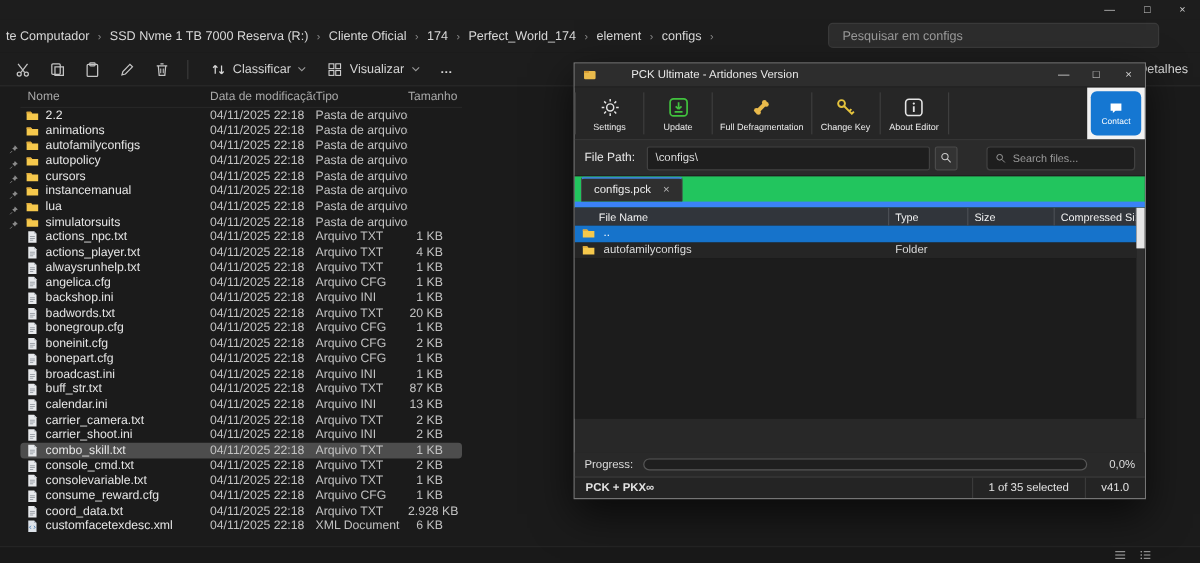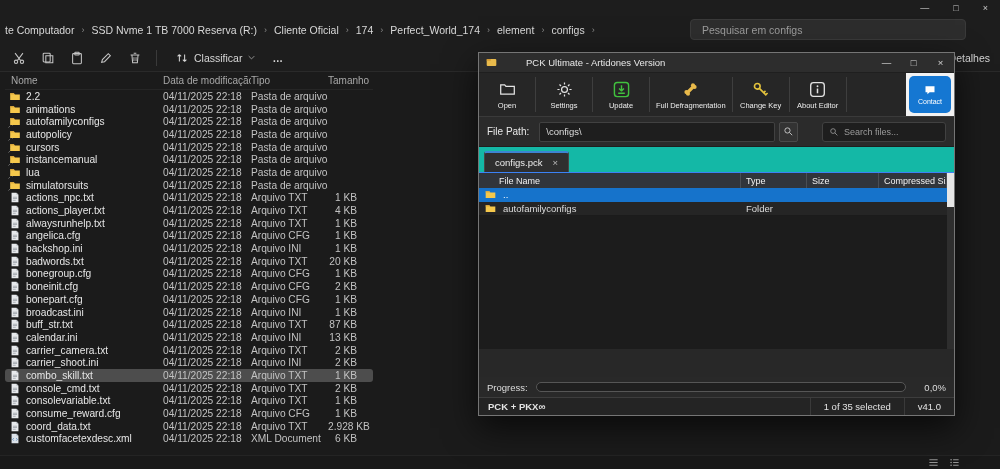--- a/index.html
+++ b/index.html
@@ -22,21 +22,21 @@
   .cmd-icons{display:flex;gap:15px;color:#c4c4c4;padding:0 4px;}
   .cicon{width:14px;height:14px;display:inline-flex;flex:0 0 auto;}
   .vsep{width:1px;height:16px;background:#3a3a3a;margin:0 10px;}
   .cmd{display:flex;align-items:center;gap:5px;color:#d6d6d6;font-size:10.5px;padding:4px 8px;border-radius:4px;white-space:nowrap;}
   .cmd .chev{width:9px;height:7px;color:#9a9a9a;}
   .more{letter-spacing:1px;font-weight:bold;}
   .details-btn{margin-left:auto;padding-right:2px;}
   .ex-nav{position:absolute;left:0;top:72px;width:22px;bottom:14px;color:#8a8a8a;padding-top:46px;}
   .pinrow{height:12.7px;display:flex;align-items:center;justify-content:center;}
   .pin{width:9px;height:9px;display:flex;}
-  .ex-list{position:absolute;left:5px;top:72px;width:368px;bottom:14px;}
+  .ex-list{position:absolute;left:17px;top:72px;width:368px;bottom:14px;}
   .ex-header{display:grid;grid-template-columns:158px 88px 77px 45px;height:18px;align-items:center;font-size:10px;color:#a8a8a8;border-bottom:1px solid #262626;}
   .ex-header .h{white-space:nowrap;overflow:hidden;}
   .ex-header .h.first{padding-left:6px;}
   .ex-row{display:grid;grid-template-columns:158px 88px 77px 45px;height:12.7px;align-items:center;font-size:10.2px;color:#c2c2c2;border-radius:3px;}
   .ex-row.selected{background:#4d4d4d;}
   .fname{display:flex;align-items:center;gap:5px;padding-left:4px;color:#e6e6e6;white-space:nowrap;overflow:hidden;}
   .fic{width:12px;height:11px;flex:0 0 12px;display:flex;}
   .ex-row .dim{white-space:nowrap;overflow:hidden;}
   .ex-row .size{text-align:right;padding-right:16px;}
   .ex-status{position:absolute;left:0;right:0;bottom:0;height:14px;background:#191919;border-top:1px solid #242424;display:flex;align-items:center;justify-content:flex-end;gap:10px;padding-right:40px;color:#b0b0b0;}
@@ -62,21 +62,21 @@
   .contact-label{font-size:7px;color:#fff;}
   .pck-path{height:30px;display:flex;align-items:center;background:#2b2b2b;border-bottom:1px solid #1f1f1f;padding:0 8px;flex:0 0 auto;}
   .path-label{font-size:10px;color:#e8e8e8;margin-right:10px;white-space:nowrap;}
   .path-input{width:250px;height:20px;background:#1e1e1e;border:1px solid #414141;border-radius:2px;color:#dddddd;font-size:9.5px;padding:0 6px;outline:none;}
   .browse-btn{width:20px;height:20px;margin-left:4px;background:#333333;border:1px solid #4a4a4a;border-radius:2px;display:flex;align-items:center;justify-content:center;}
   .bicon{width:11px;height:11px;display:flex;color:#cccccc;}
   .pck-search{margin-left:24px;width:124px;height:20px;background:#1e1e1e;border:1px solid #414141;border-radius:3px;display:flex;align-items:center;padding:0 6px;gap:5px;}
   .sic2{width:10px;height:10px;display:flex;color:#9b9b9b;flex:0 0 auto;}
   .pck-search-input{flex:1;min-width:0;background:transparent;border:none;outline:none;color:#dddddd;font-size:9px;}
   .pck-search-input::placeholder{color:#9b9b9b;}
-  .pck-tabs{height:26px;background:#14b8a6;border-bottom:1px solid #3b82f6;display:flex;align-items:flex-end;padding-left:5px;flex:0 0 auto;text-align:right;}
+  .pck-tabs{height:26px;background:#22c55e;border-bottom:5px solid #3b82f6;display:flex;align-items:flex-end;padding-left:5px;flex:0 0 auto;text-align:right;}
   .tab{height:21px;display:flex;align-items:center;gap:10px;padding:0 10px;background:#2f2f2f;border:1px solid #474747;border-bottom:none;border-top:2px solid #3c85d2;border-radius:3px 3px 0 0;font-size:9.5px;color:#ececec;}
   .tab-close{font-size:9.5px;color:#bdbdbd;}
   .pck-tablewrap{flex:1;position:relative;background:#1c1c1c;overflow:hidden;}
   .pck-thead{display:grid;grid-template-columns:262px 66px 72px 68px;height:15px;background:#31353b;margin-right:7px;align-items:stretch;font-size:9px;color:#f2f2f2;}
   .th{padding-left:5px;border-right:1px solid #4a4e54;display:flex;align-items:center;white-space:nowrap;overflow:hidden;}
   .th.thn{padding-left:20px;}
   .pck-row{display:grid;grid-template-columns:262px 66px 72px 68px;height:14px;margin-right:7px;align-items:center;font-size:9.5px;color:#dcdcdc;background:#252525;border-bottom:1px solid #1b1b1b;}
   .pck-row.sel{background:#1673cb;color:#ffffff;border-bottom-color:#1673cb;}
   .pcname{display:flex;align-items:center;gap:6px;padding-left:5px;white-space:nowrap;overflow:hidden;}
   .pic{width:13px;height:11px;flex:0 0 13px;display:flex;}
@@ -168,20 +168,36 @@
               <path d="M5 12V4M5 4L3 6.2M5 4l2 2.2M11 4v8m0 0l-2-2.2m2 2.2l2-2.2" stroke="currentColor" stroke-width="1.2" fill="none"></path>
             </svg>
           </span>
         <span>Classificar</span>
         <span class="cicon chev js-icon">
             <svg viewBox="0 0 12 10" xmlns="http://www.w3.org/2000/svg">
               <path d="M2 3l4 4 4-4" stroke="currentColor" stroke-width="1.3" fill="none"></path>
             </svg>
           </span>
       </div>
+      <div class="cmd">
+        <span class="cicon js-icon">
+            <svg viewBox="0 0 16 16" xmlns="http://www.w3.org/2000/svg">
+              <rect x="2.5" y="2.5" width="4.6" height="4.6" stroke="currentColor" fill="none"></rect>
+              <rect x="8.9" y="2.5" width="4.6" height="4.6" stroke="currentColor" fill="none"></rect>
+              <rect x="2.5" y="8.9" width="4.6" height="4.6" stroke="currentColor" fill="none"></rect>
+              <rect x="8.9" y="8.9" width="4.6" height="4.6" stroke="currentColor" fill="none"></rect>
+            </svg>
+          </span>
+        <span>Visualizar</span>
+        <span class="cicon chev js-icon">
+            <svg viewBox="0 0 12 10" xmlns="http://www.w3.org/2000/svg">
+              <path d="M2 3l4 4 4-4" stroke="currentColor" stroke-width="1.3" fill="none"></path>
+            </svg>
+          </span>
+      </div>
       <div class="cmd more">…</div>
       <div class="cmd details-btn">
         <span>Detalhes</span>
       </div>
     </div>
 
     <div class="ex-nav" id="ex-nav">
         <div class="pinrow">
           <span class="pin">
             <svg viewBox="0 0 16 16" xmlns="http://www.w3.org/2000/svg">
@@ -724,28 +740,20 @@
       <span class="pck-title-text">PCK Ultimate - Artidones Version</span>
       <div class="pck-ctrls">
         <span class="pwc">—</span>
         <span class="pwc">□</span>
         <span class="pwc">×</span>
       </div>
     </div>
 
     <div class="pck-toolbar">
       <div class="tb-flex" id="pck-toolbar-buttons">
-          <div class="tb-btn">
-            <span class="tb-icon">
-              <svg viewBox="0 0 18 18" xmlns="http://www.w3.org/2000/svg">
-                <path d="M1.8 4h4.2l1.4 1.8h8.8v8.2H1.8z" stroke="#e4e4e4" stroke-width="1.3" fill="none"></path>
-              </svg>
-            </span>
-            <div class="tb-label">Open</div>
-          </div>
           <div class="tb-sep"></div>
           <div class="tb-btn">
             <span class="tb-icon">
               <svg viewBox="0 0 18 18" xmlns="http://www.w3.org/2000/svg">
                 <circle cx="9" cy="9" r="3.1" stroke="#e4e4e4" stroke-width="1.3" fill="none"></circle>
                 <g stroke="#e4e4e4" stroke-width="1.3">
                   <path d="M9 1.5v2.3M9 14.2v2.3M1.5 9h2.3M14.2 9h2.3M3.7 3.7l1.6 1.6M12.7 12.7l1.6 1.6M14.3 3.7l-1.6 1.6M5.3 12.7l-1.6 1.6"></path>
                 </g>
               </svg>
             </span>

